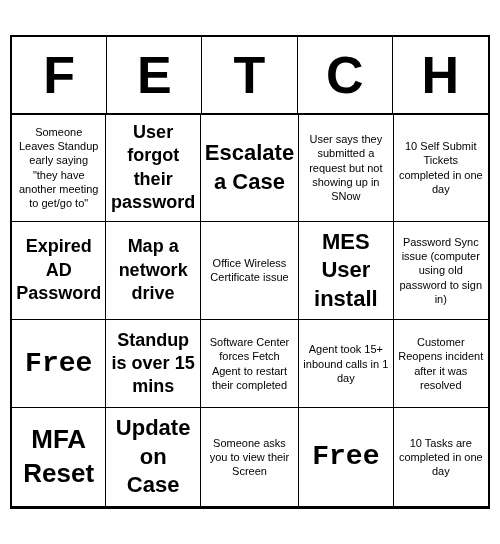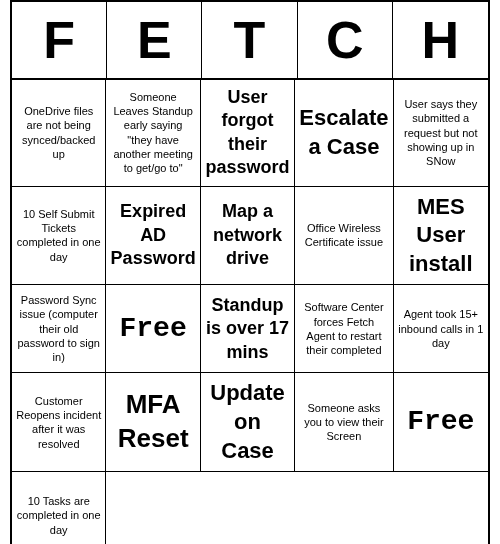--- a/index.html
+++ b/index.html
@@ -71,33 +71,32 @@
 
 <div class="bingo-card">
   <div class="bingo-header">
   <div class="bingo-header-cell">F</div>
       <div class="bingo-header-cell">E</div>
       <div class="bingo-header-cell">T</div>
       <div class="bingo-header-cell">C</div>
       <div class="bingo-header-cell">H</div>
     </div>
   <div class="bingo-grid">
-  <div class="bingo-cell">OneDrive files are not being synced/backed up</div>
       <div class="bingo-cell">Someone Leaves Standup early saying "they have another meeting to get/go to"</div>
       <div class="bingo-cell large-text">User forgot their password</div>
       <div class="bingo-cell xl-text">Escalate a Case</div>
       <div class="bingo-cell">User says they submitted a request but not showing up in SNow</div>
       <div class="bingo-cell">10 Self Submit Tickets completed in one day</div>
       <div class="bingo-cell large-text">Expired AD Password</div>
       <div class="bingo-cell large-text">Map a network drive</div>
       <div class="bingo-cell">Office Wireless Certificate issue</div>
       <div class="bingo-cell xl-text">MES User install</div>
-      <div class="bingo-cell">Password Sync issue (computer their old password to sign in)</div>
+      <div class="bingo-cell">Password Sync issue (computer using old password to sign in)</div>
       <div class="bingo-cell free">Free</div>
-      <div class="bingo-cell large-text">Standup is over 17 mins</div>
+      <div class="bingo-cell large-text">Standup is over 15 mins</div>
       <div class="bingo-cell">Software Center forces Fetch Agent to restart their completed</div>
       <div class="bingo-cell">Agent took 15+ inbound calls in 1 day</div>
       <div class="bingo-cell">Customer Reopens incident after it was resolved</div>
       <div class="bingo-cell xxl-text">MFA Reset</div>
       <div class="bingo-cell xl-text">Update on Case</div>
       <div class="bingo-cell">Someone asks you to view their Screen</div>
       <div class="bingo-cell free">Free</div>
       <div class="bingo-cell">10 Tasks are completed in one day</div>
     </div>
 </div>

